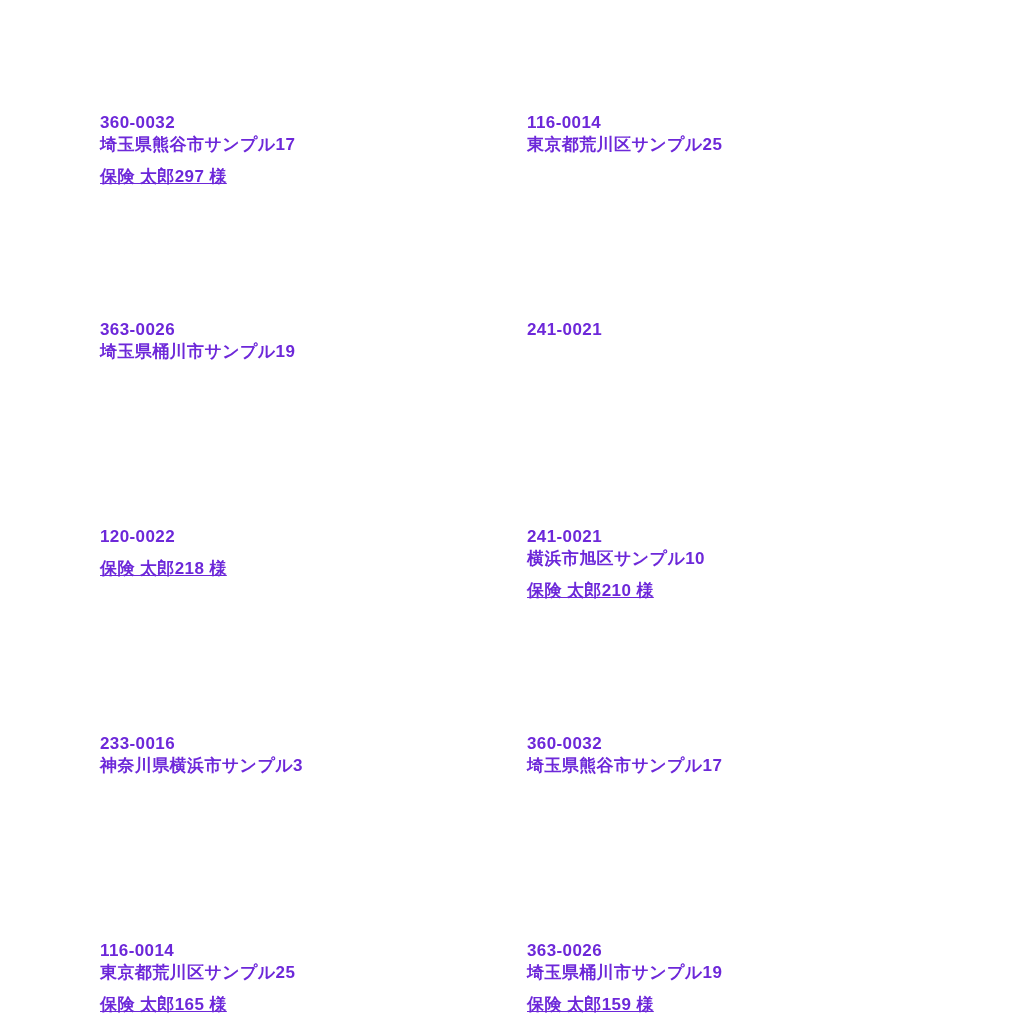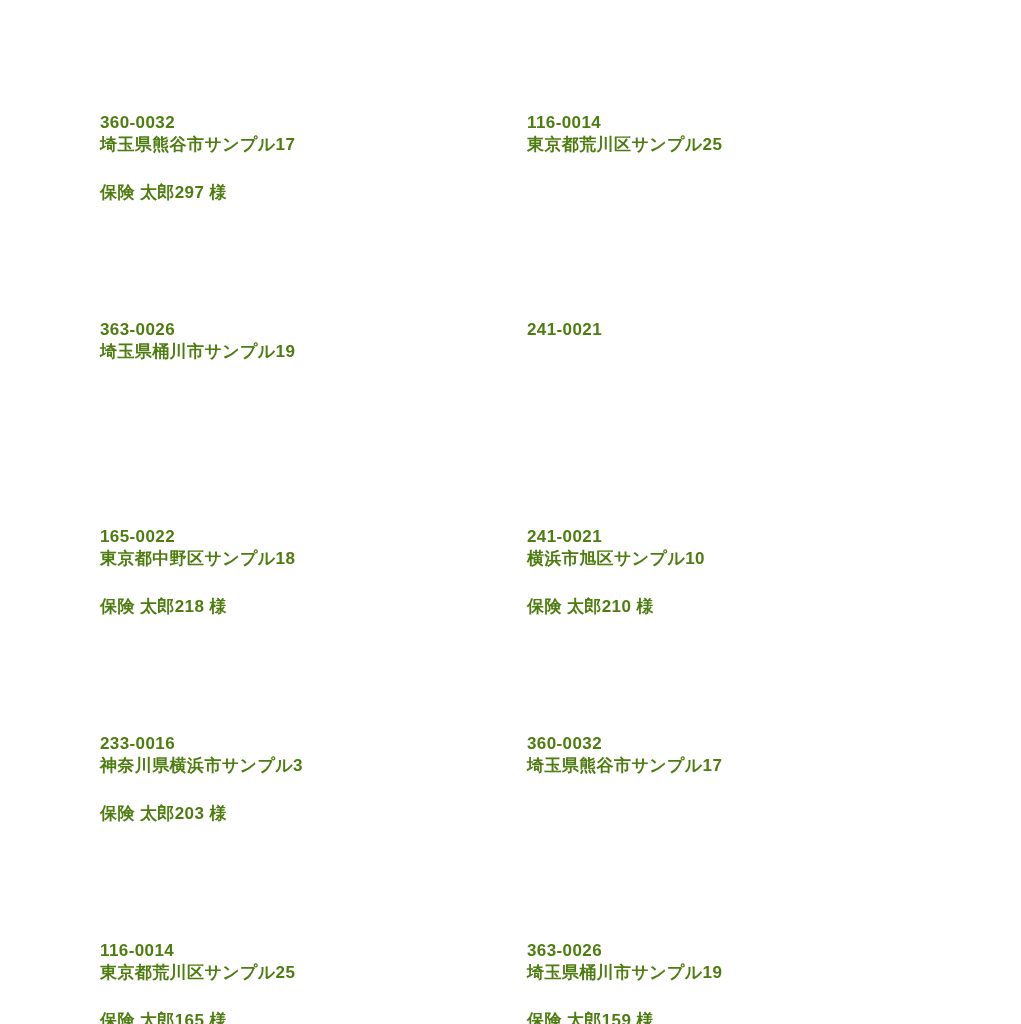--- a/index.html
+++ b/index.html
@@ -30,27 +30,28 @@
   .postal,
   .addr,
   .name {
     font-size: 17px;
     line-height: 22px;
     font-weight: 600;
     letter-spacing: 0.4px;
     white-space: nowrap;
   }
   .name {
-    margin-top: 26px;
+    margin-top: 10px;
+    text-decoration: underline;
   }
 </style>
 </head>
 <body>
 
-<div class="sheet" style="background: rgb(255, 255, 255); color: #4d7c0f;">
+<div class="sheet" style="background: rgb(255, 255, 255); color: #6d28d9;">
   <div class="label-grid" id="label-grid">
   <div class="label">
     <div class="postal">360-0032</div>
     <div class="addr">埼玉県熊谷市サンプル17</div>
     <div class="name">保険 太郎297 様</div>
   </div>
 
   <div class="label">
     <div class="postal">116-0014</div>
     <div class="addr">東京都荒川区サンプル25</div>
@@ -59,35 +60,33 @@
   <div class="label">
     <div class="postal">363-0026</div>
     <div class="addr">埼玉県桶川市サンプル19</div>
   </div>
 
   <div class="label">
     <div class="postal">241-0021</div>
   </div>
 
   <div class="label">
-    <div class="postal">165-0022</div>
-    <div class="addr">東京都中野区サンプル18</div>
+    <div class="postal">120-0022</div>
     <div class="name">保険 太郎218 様</div>
   </div>
 
   <div class="label">
     <div class="postal">241-0021</div>
     <div class="addr">横浜市旭区サンプル10</div>
     <div class="name">保険 太郎210 様</div>
   </div>
 
   <div class="label">
     <div class="postal">233-0016</div>
     <div class="addr">神奈川県横浜市サンプル3</div>
-    <div class="name">保険 太郎203 様</div>
   </div>
 
   <div class="label">
     <div class="postal">360-0032</div>
     <div class="addr">埼玉県熊谷市サンプル17</div>
   </div>
 
   <div class="label">
     <div class="postal">116-0014</div>
     <div class="addr">東京都荒川区サンプル25</div>

